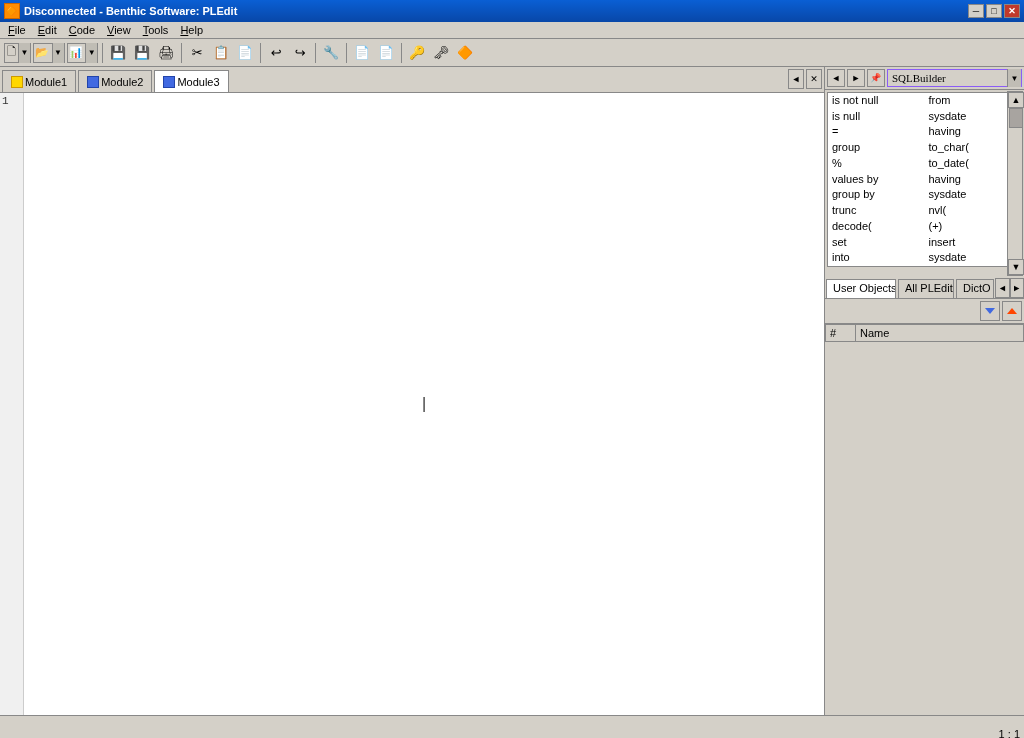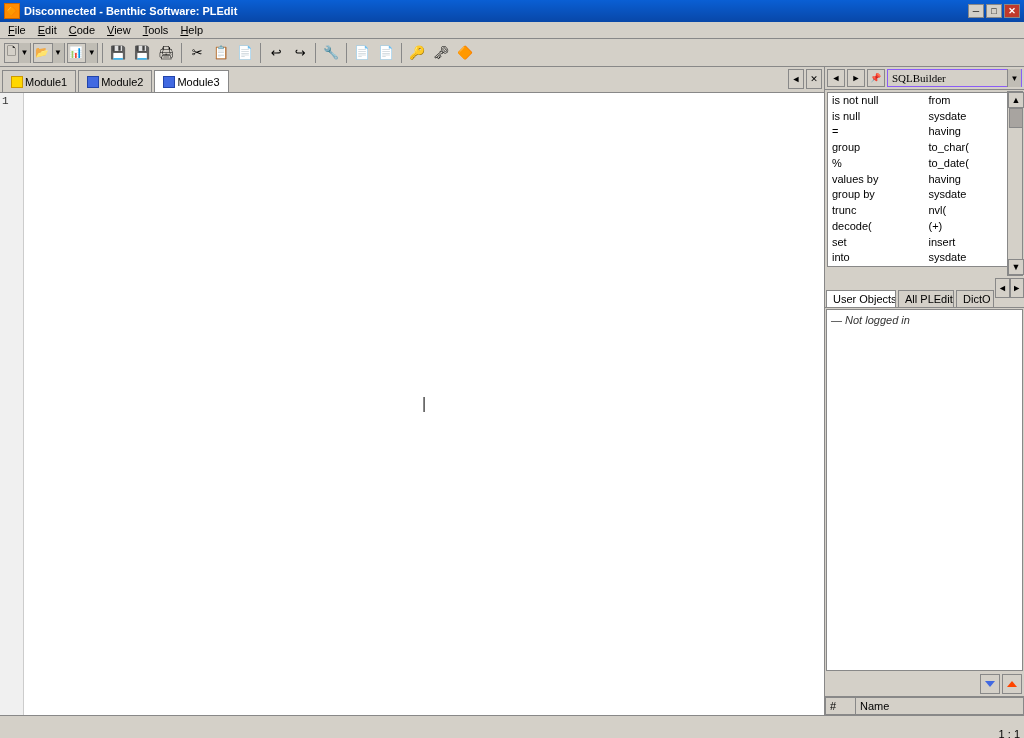--- a/index.html
+++ b/index.html
@@ -119,21 +119,21 @@
     .scroll-arrow { width: 16px; height: 16px; background: #d4d0c8; border: 1px solid #888; display: flex; align-items: center; justify-content: center; font-size: 9px; cursor: pointer; flex-shrink: 0; }
     .scroll-track { flex: 1; background: #d4d0c8; }
     .scroll-thumb { width: 14px; height: 20px; background: #a8a4a0; border: 1px solid #888; margin: 0 1px; }
 
     
     #object-tabs {
       display: flex; background: #d4d0c8; border-bottom: 1px solid #888; flex-shrink: 0;
     }
     .obj-tab {
       padding: 2px 6px; font-size: 11px; cursor: pointer; border: 1px solid #888; border-bottom: none;
-      background: #d4d0c8; margin: 13px 1px 0 1px; white-space: nowrap; overflow: hidden;
+      background: #d4d0c8; margin: 2px 1px 0 1px; white-space: nowrap; overflow: hidden;
     }
     .obj-tab.active { background: white; }
     .obj-tab-more { width: 16px; height: 20px; background: #d4d0c8; border: 1px solid #888; display: flex; align-items: center; justify-content: center; font-size: 9px; cursor: pointer; margin: 1px 0 0 0; }
 
     
     #object-list {
       flex: 1; background: white; border: 1px solid #888; margin: 1px; overflow: auto; font-size: 11px;
     }
     .obj-not-logged { padding: 4px; color: #333; font-style: italic; }
     .obj-not-logged::before { content: '— '; }
@@ -307,23 +307,20 @@
     </div>
 
     <div id="object-tabs">
       <div class="obj-tab active">User Objects</div>
       <div class="obj-tab">All PLEdit</div>
       <div class="obj-tab">DictO</div>
       <div class="obj-tab-more">◄</div>
       <div class="obj-tab-more">►</div>
     </div>
 
-    <div id="object-list">
-      <div class="obj-not-logged">Not logged in</div>
-    </div>
 
     <div id="obj-arrows">
       <div class="arrow-btn">
         <svg viewBox="0 0 14 14" fill="none" xmlns="http://www.w3.org/2000/svg">
           <path d="M7 10L2 4h10L7 10z" fill="#4169e1"></path>
         </svg>
       </div>
       <div class="arrow-btn">
         <svg viewBox="0 0 14 14" fill="none" xmlns="http://www.w3.org/2000/svg">
           <path d="M7 4l5 6H2L7 4z" fill="#ff4500"></path>

